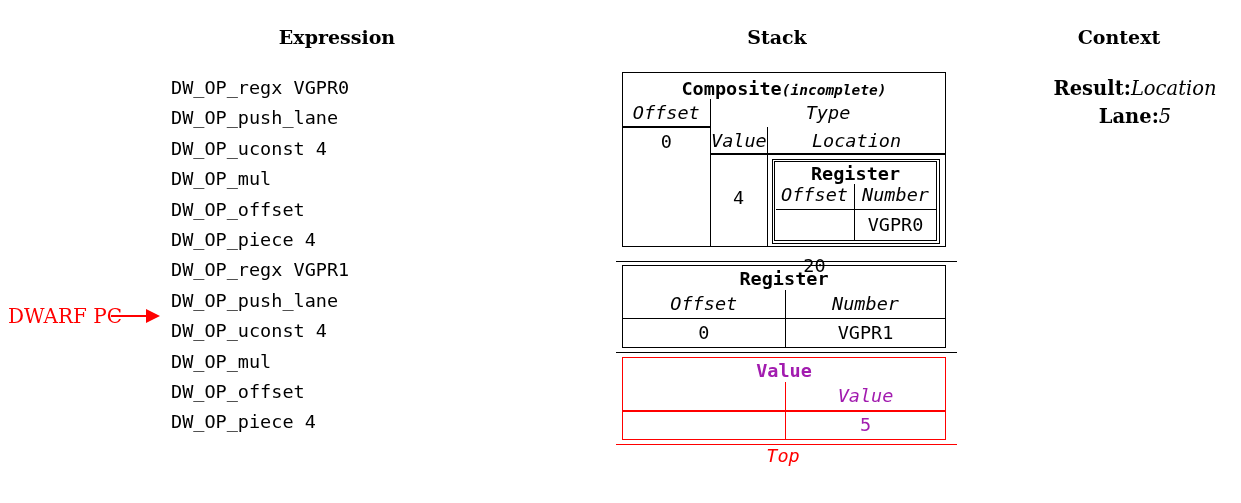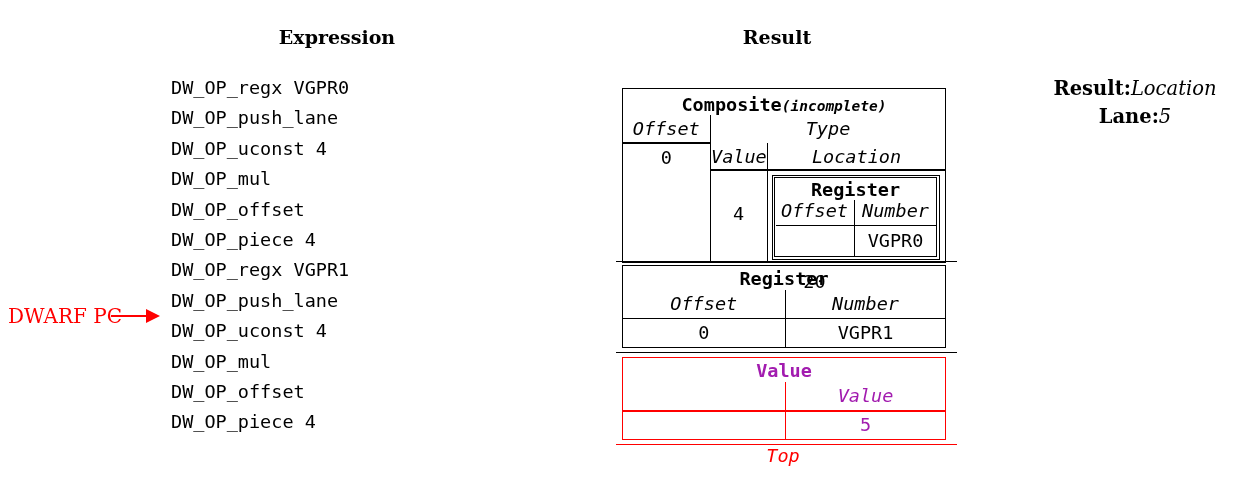--- a/index.html
+++ b/index.html
@@ -128,42 +128,43 @@
   }
   .ctx-line .lbl { font-weight: bold; margin-left: 32px; }
   .ctx-line .val { font-style: italic; }
 </style>
 </head>
 <body>
 
 <div class="canvas">
 
   <div class="col-title" style="left:237px; top:26px;">Expression</div>
-  <div class="col-title" style="left:677px; top:26px;">Result</div>
+  <div class="col-title" style="left:677px; top:26px;">Stack</div>
+  <div class="col-title" style="left:1019px; top:26px;">Context</div>
 
   <div class="expr-list">
     <div class="expr-item">DW_OP_regx VGPR0</div>
     <div class="expr-item">DW_OP_push_lane</div>
     <div class="expr-item">DW_OP_uconst 4</div>
     <div class="expr-item">DW_OP_mul</div>
     <div class="expr-item">DW_OP_offset</div>
     <div class="expr-item">DW_OP_piece 4</div>
     <div class="expr-item">DW_OP_regx VGPR1</div>
     <div class="expr-item">DW_OP_push_lane</div>
     <div class="expr-item">DW_OP_uconst 4</div>
     <div class="expr-item">DW_OP_mul</div>
     <div class="expr-item">DW_OP_offset</div>
     <div class="expr-item">DW_OP_piece 4</div>
   </div>
 
   <div class="dwarf-pc-label">DWARF PC</div>
   <div class="arrow-line"></div>
   <div class="arrow-head"></div>
 
-  <div class="stack-box" style="top:88px; height:175px;padding-left:12px;">
+  <div class="stack-box" style="top:72px; height:175px;padding-left:12px;">
     <div class="box-title" style="top:2px; height:27px; line-height:27px;">
       <span>Composite</span><span class="qualifier">(incomplete)</span>
     </div>
     <div class="vline" style="left:86.5px; top:26px; bottom:0;"></div>
     <div class="cell hdr" style="left:0; width:86.5px; top:28px;">Offset</div>
     <div class="hline" style="left:0; width:86.5px; top:53px;"></div>
     <div class="cell" style="left:0; width:86.5px; top:57px;">0</div>
     <div class="cell hdr" style="left:88px; right:0; top:28px;">Type</div>
     <div class="vline" style="left:143.5px; top:54px; bottom:0;"></div>
     <div class="cell hdr" style="left:88px; width:55px; top:56px;">Value</div>

